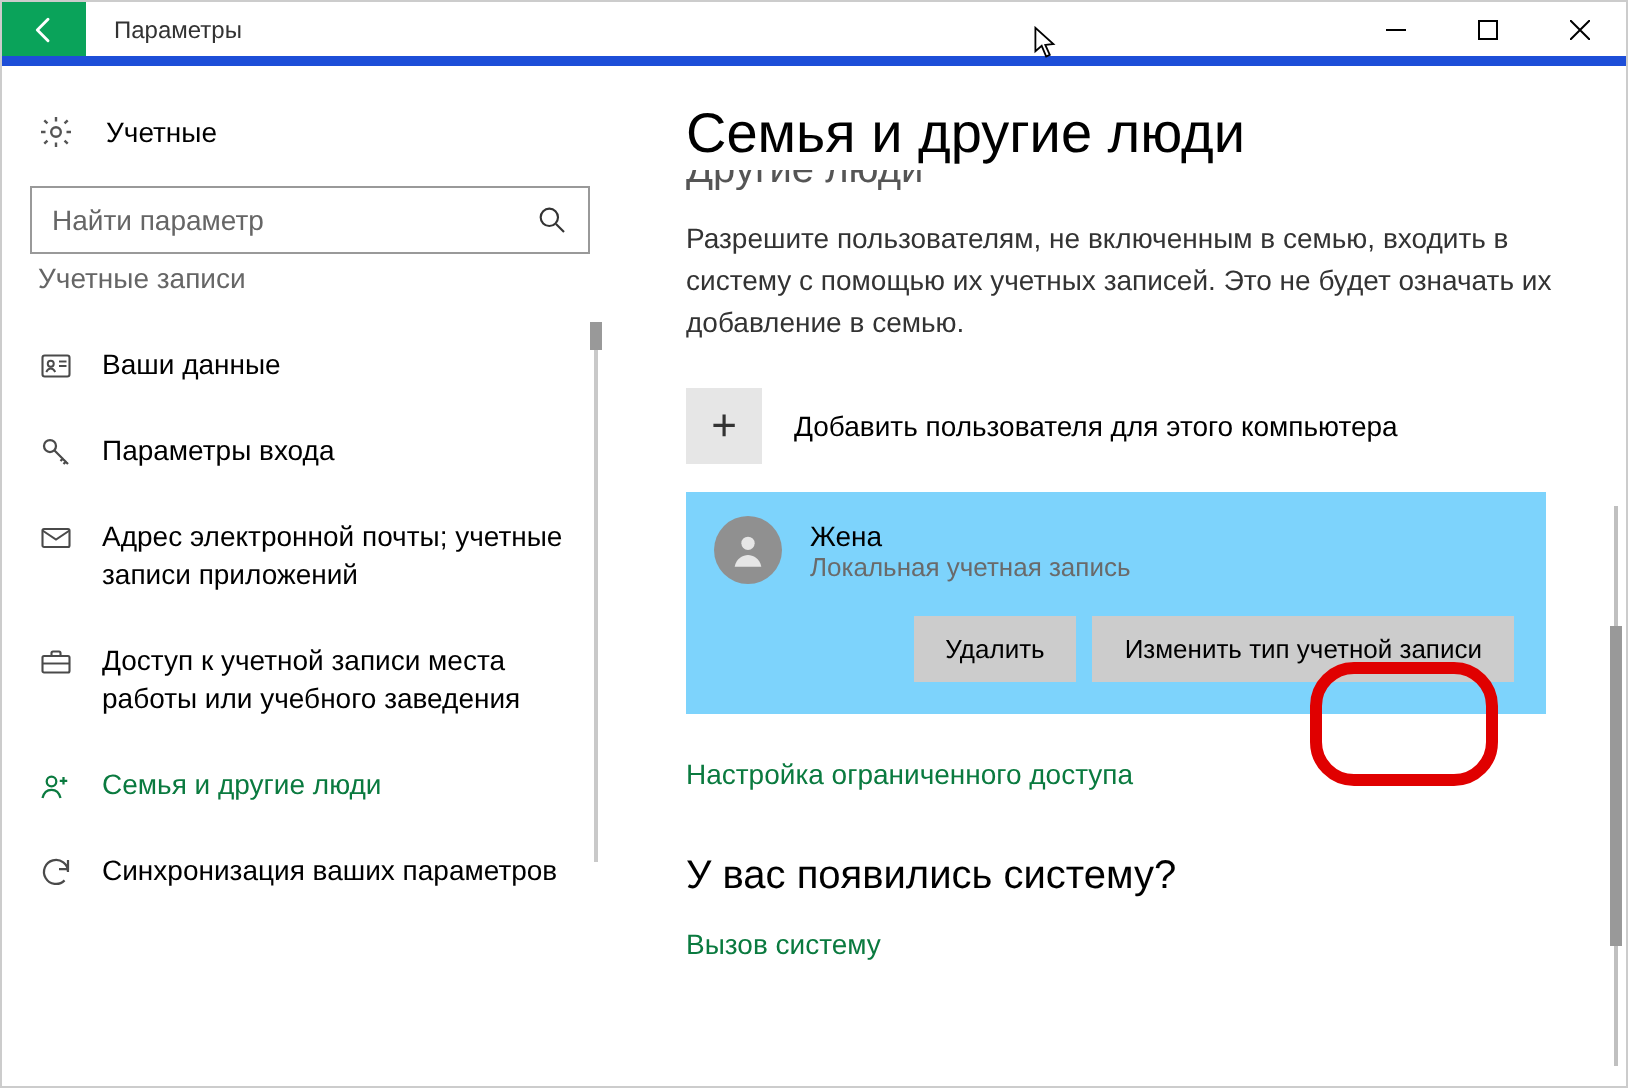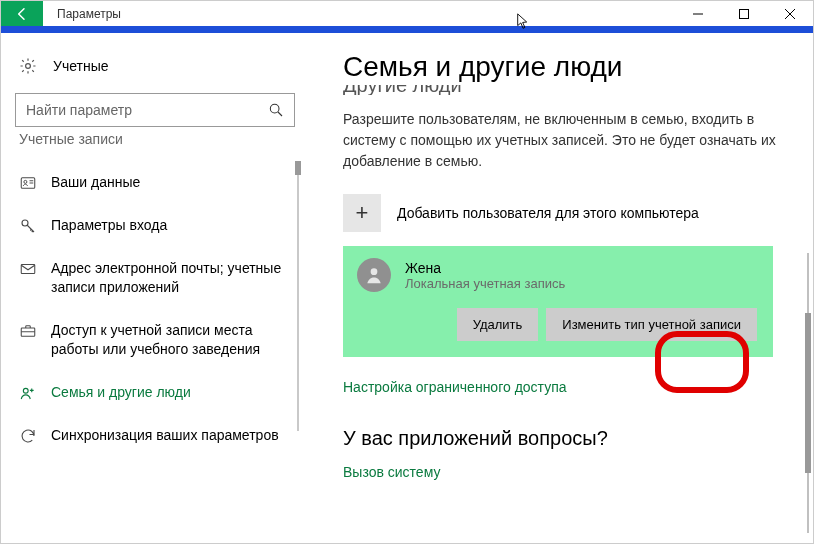--- a/index.html
+++ b/index.html
@@ -12,21 +12,21 @@
       height: 544px;
       overflow: hidden;
       border: 1px solid #ccc;
       position: relative;
     }
     
     .titlebar {
       height: 32px;
       display: flex;
       align-items: stretch;
-      border-bottom: 7px solid #1d4ed8;
+      border-bottom: 5px solid #1d4ed8;
     }
     .back-btn {
       width: 42px;
       background: #0aa35a;
       display: flex;
       align-items: center;
       justify-content: center;
       color: #fff;
     }
     .back-btn svg { width: 16px; height: 16px; }
@@ -170,21 +170,21 @@
       background: #e6e6e6;
       display: flex;
       align-items: center;
       justify-content: center;
       color: #333;
       font-size: 22px;
       font-weight: 200;
     }
     .add-label { font-size: 14px; }
     .user-card {
-      background: #86efac;
+      background: #7dd3fc;
       padding: 12px 16px 16px 14px;
       margin-bottom: 22px;
       margin-right: 22px;
     }
     .user-top {
       display: flex;
       align-items: center;
       gap: 14px;
       margin-bottom: 16px;
     }
@@ -392,18 +392,18 @@
         </div>
       </div>
       <div class="user-actions">
         <button class="btn-g">Удалить</button>
         <button class="btn-g">Изменить тип учетной записи</button>
       </div>
     </div>
 
     <a class="link-green">Настройка ограниченного доступа</a>
 
-    <h2 class="q-title">У вас приложений вопросы?</h2>
+    <h2 class="q-title">У вас появились систему?</h2>
     <a class="help-link">Вызов систему</a>
 
     <div class="highlight-ring" style="left:346px; top:298px; width:94px; height:62px;"></div>
   </div>
 </div>
 
 </body></html>

